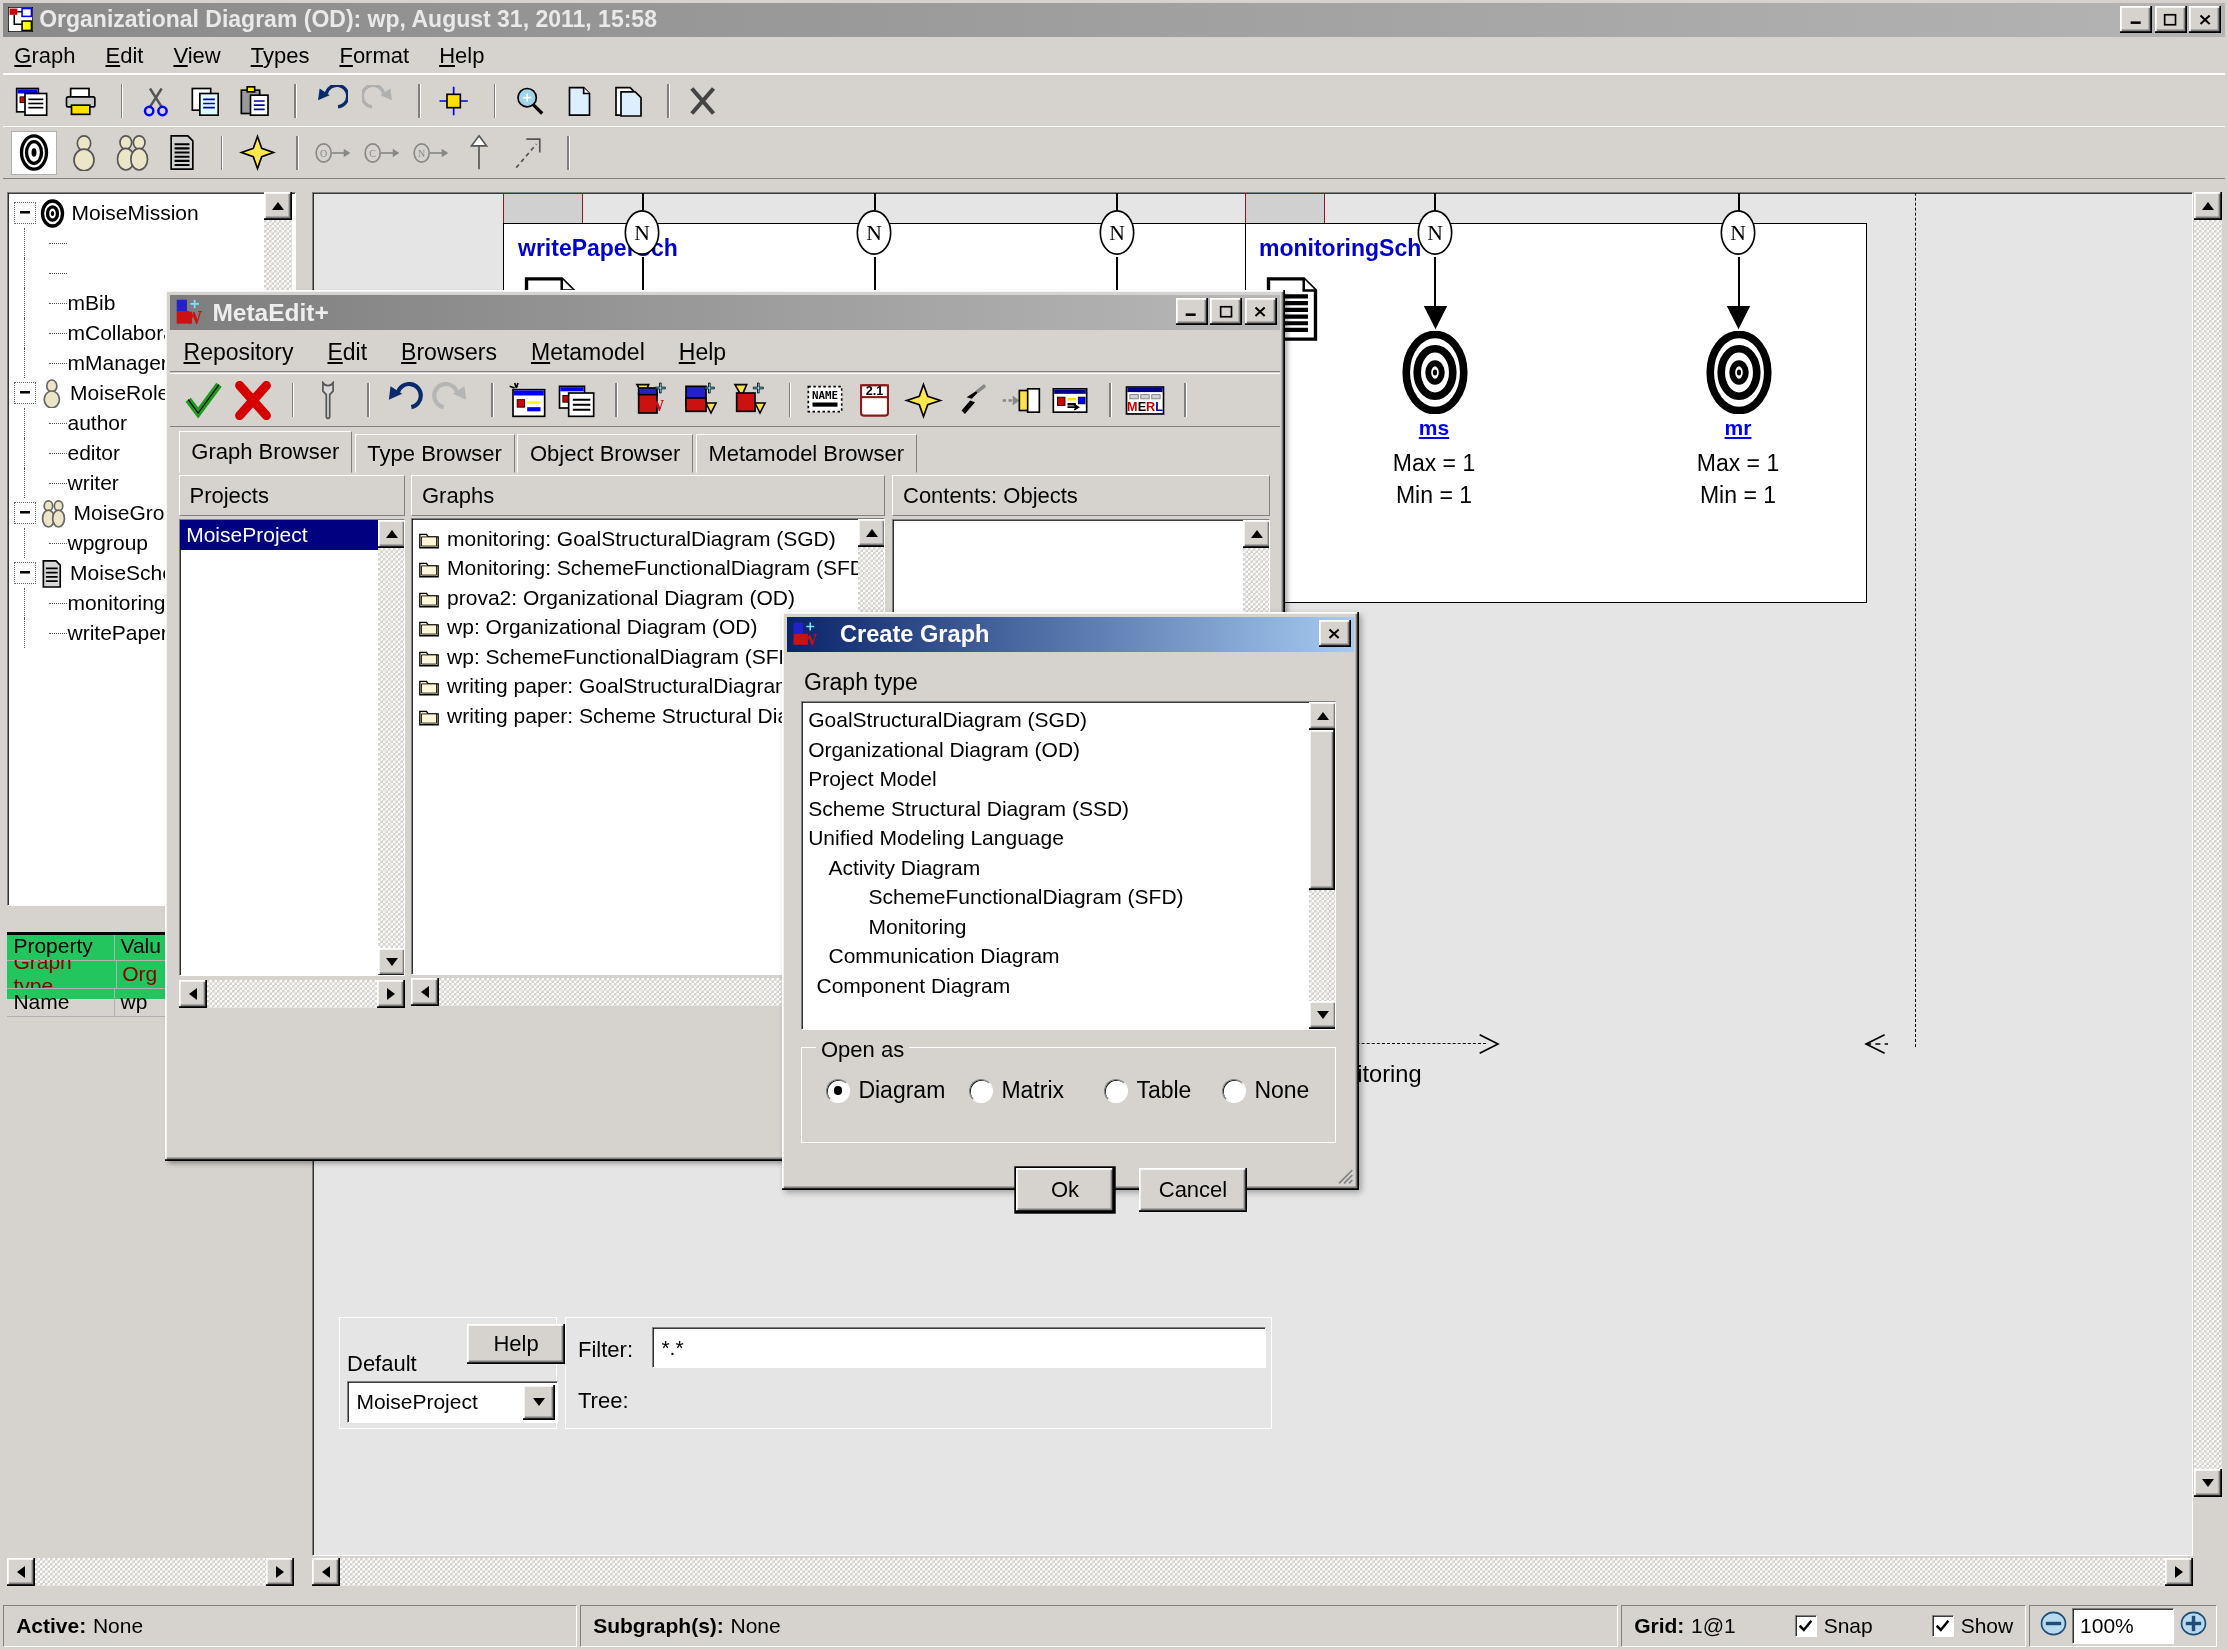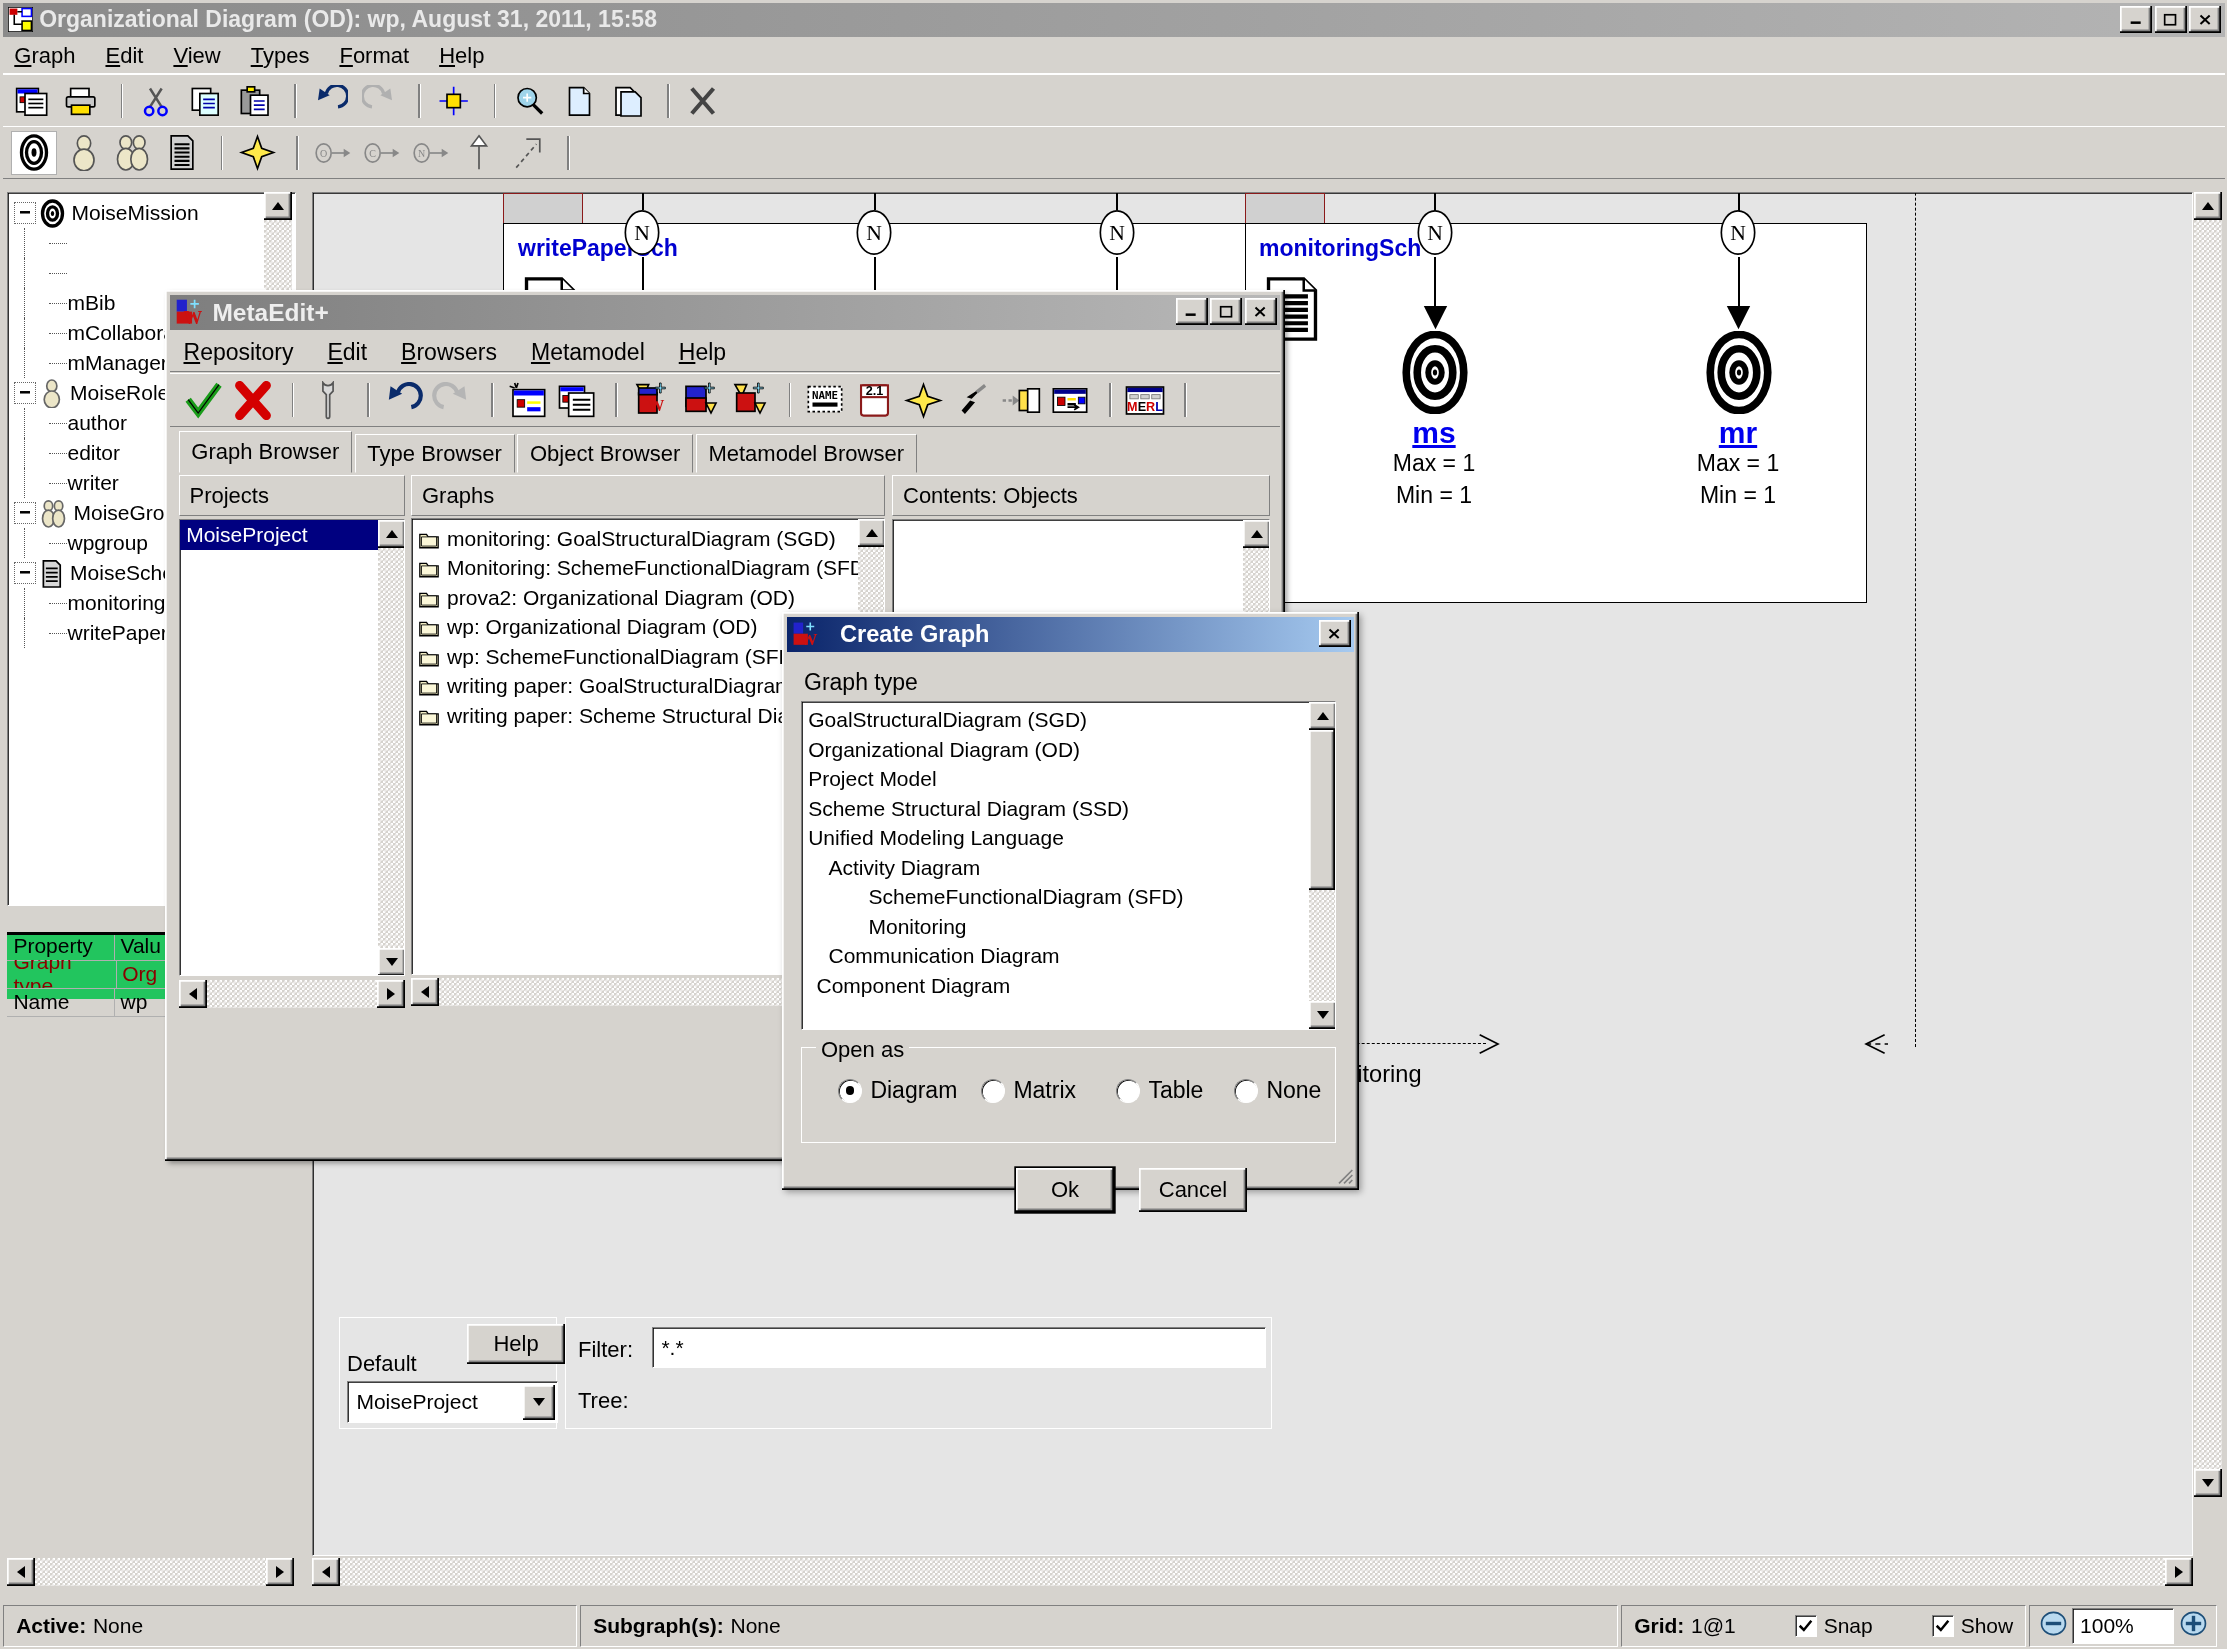--- a/index.html
+++ b/index.html
@@ -57,21 +57,21 @@
 
   
   #canvas{position:absolute;left:312px;top:192px;right:34px;bottom:94px;background:#e5e5e5;
      border:1.7px solid;border-color:#808080 #fff #fff #808080;box-shadow:inset 0.8px 0.8px 0 #000;overflow:hidden;}
   #canvas-scroll-v{position:absolute;right:5px;top:192px;width:28px;bottom:94px;}
   #canvas-scroll-h{position:absolute;left:312px;right:34px;bottom:64px;height:28px;}
 
   .objbox{position:absolute;background:#fff;border:1.7px solid #000;}
   .objtab{position:absolute;width:78px;height:32px;background:#d0d0d0;border:1.7px solid #8b1a1a;border-bottom:none;}
   .blulabel{position:absolute;color:#0000d0;font-weight:bold;font-size:23px;white-space:nowrap;}
-  .goalname{position:absolute;color:#0000ee;font-weight:bold;font-size:30px;text-decoration:underline;white-space:nowrap;text-align:center;}
+  .goalname{position:absolute;color:#0000ee;font-weight:bold;font-size:21px;text-decoration:underline;white-space:nowrap;text-align:center;}
   .minmax{position:absolute;color:#000;font-size:23px;white-space:nowrap;text-align:center;}
   .edge-label{position:absolute;font-size:23.6px;color:#000;background:#e5e5e5;padding:0 3.4px;white-space:nowrap;}
   .line-v{position:absolute;width:1.7px;background:#000;}
   .dash-h{position:absolute;height:0;border-top:1.7px dashed #000;}
   .dash-v{position:absolute;width:0;border-left:1.7px dashed #000;}
 
   
   #statusbar{position:absolute;left:0;right:0;bottom:0;height:49px;background:#d6d3ce;display:flex;align-items:center;}
   .sbpane{height:40px;background:#d6d3ce;border:1.7px solid;border-color:#808080 #fff #fff #808080;
      display:flex;align-items:center;padding:0 11.8px;font-size:21px;margin-left:3.4px;}
@@ -1130,21 +1130,21 @@
         <div style="position:absolute;left:0;top:0;width:26px;height:160px;background:#d6d3ce;box-shadow: inset -1.7px -1.7px 0 #000, inset 1.7px 1.7px 0 #fff, inset -3.4px -3.4px 0 #808080;"></div>
       </div>
       <div class="sb-arrow">
           <div class="tri-d"></div>
         </div>
     </div>
   </div>
 
   <div class="gbox" style="left:18.5px;top:435px;width:533px;height:94px;"></div>
   <div class="gbox-label" style="left:34px;top:425px;">Open as</div>
-  <div style="position:absolute;left:56px;top:465px;width:489px;display:flex;align-items:center;">
+  <div style="position:absolute;left:44px;top:465px;width:489px;display:flex;align-items:center;">
     <span style="display:flex;align-items:center;width:143px;">
       <span class="radio">
           <i></i>
         </span>
       <span style="font-size:23px;">Diagram</span>
     </span>
     <span style="display:flex;align-items:center;width:135px;">
       <span class="radio"></span>
       <span style="font-size:23px;">Matrix</span>
     </span>

